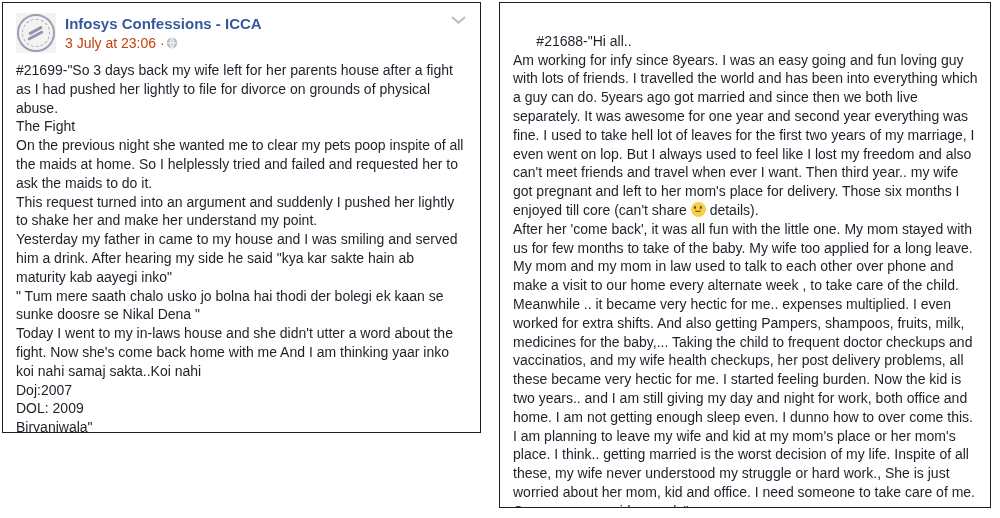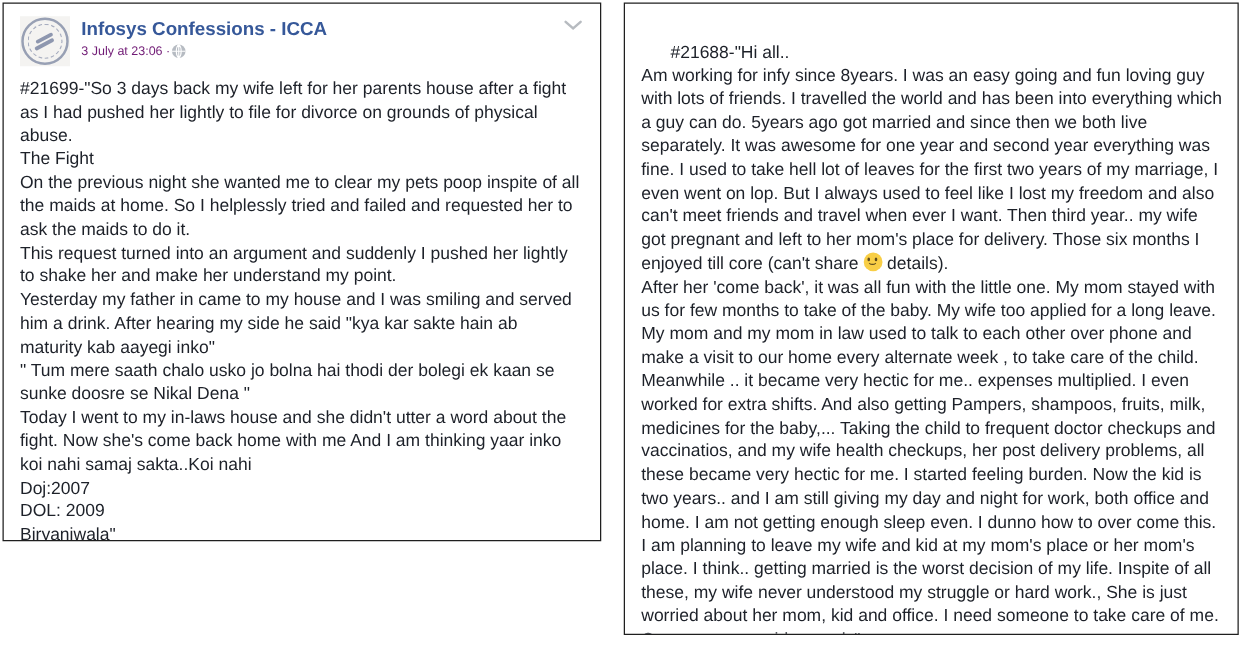--- a/index.html
+++ b/index.html
@@ -14,21 +14,21 @@
   
   .header{display:flex;padding:10px 12px 0 13px;position:relative;}
   .avatar{width:40px;height:40px;flex:0 0 40px;background:#f4f3f1;display:flex;align-items:center;justify-content:center;cursor:pointer;}
   .stamp{position:relative;width:34px;height:34px;border:2px solid #98a0b4;border-radius:50%;}
   .stamp-inner{position:absolute;left:3px;top:3px;right:3px;bottom:3px;border:1px dashed #a8aec0;border-radius:50%;}
   .stamp-line{position:absolute;height:3px;background:#8e97af;transform:rotate(-28deg);border-radius:1.5px;}
   .stamp-line.l1{width:15px;left:9px;top:13px;}
   .stamp-line.l2{width:17px;left:8px;top:18px;}
   .header-text{margin-left:9px;padding-top:1px;}
   .page-name{color:#365899;font-weight:bold;font-size:15px;line-height:19px;cursor:pointer;}
-  .timestamp{color:#701a75;font-size:10px;margin-top:2px;display:flex;align-items:center;cursor:pointer;}
+  .timestamp{color:#c2410c;font-size:14px;margin-top:2px;display:flex;align-items:center;cursor:pointer;}
   .globe{margin-left:1px;display:inline-flex;opacity:.85;}
   .menu-chevron{position:absolute;right:14px;top:13px;cursor:pointer;line-height:0;}
 
   
   .post-text{
     margin:8px 13px 0 13px;font-size:14px;line-height:18.8px;color:#1d2129;
     white-space:pre-wrap;letter-spacing:0px;
   }
   .card-right .post-text{margin:10px 12px 0 13px;}
 

